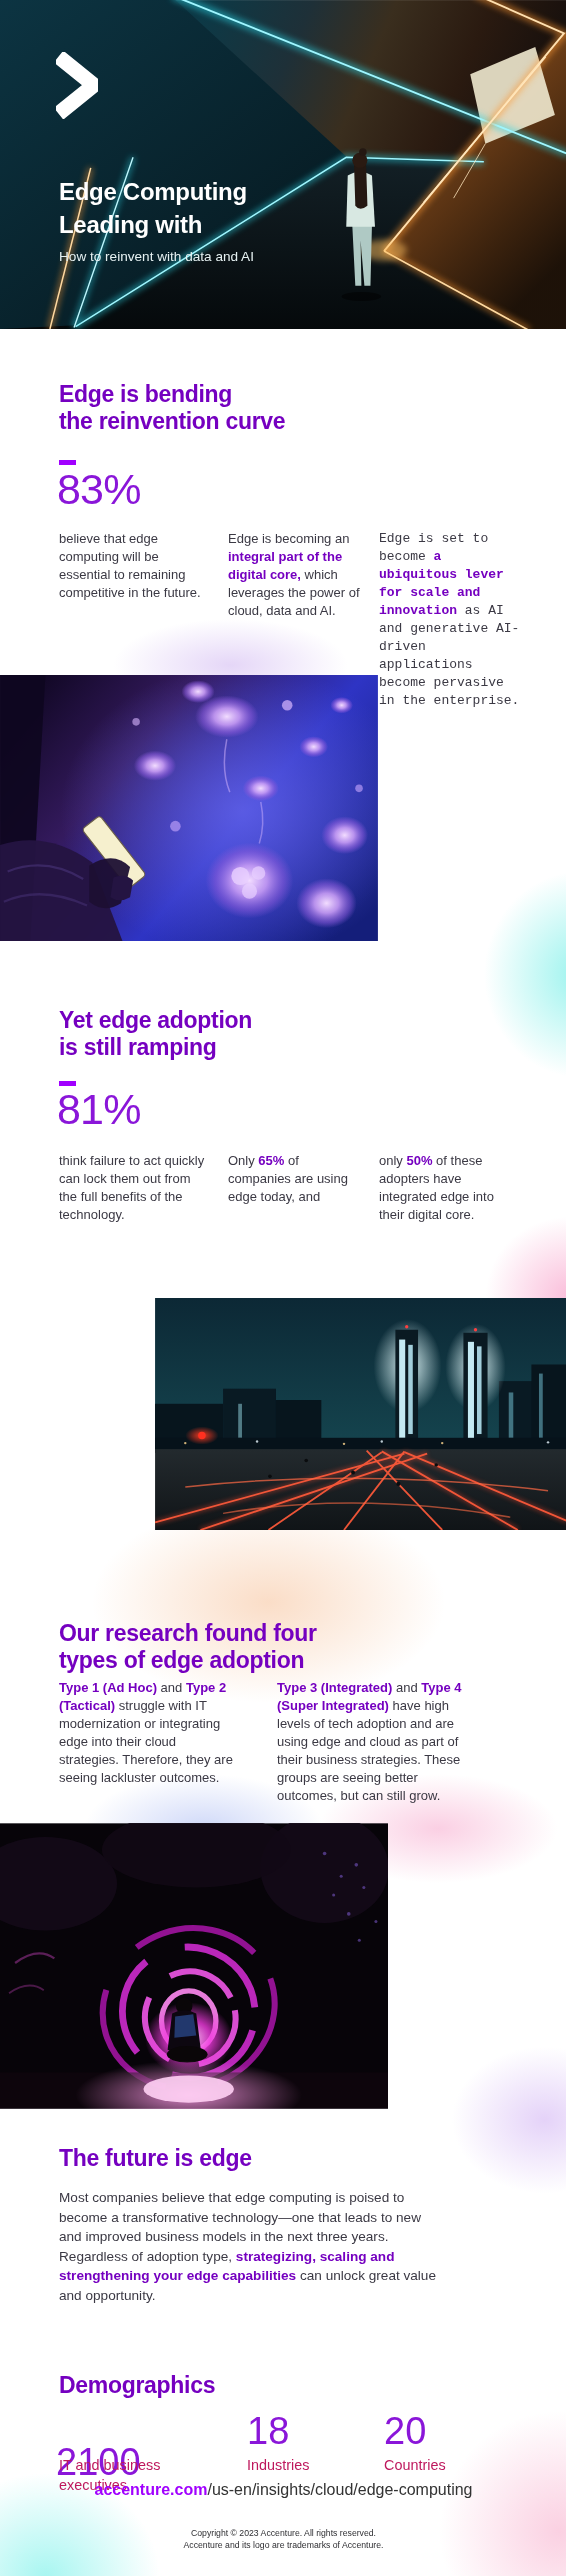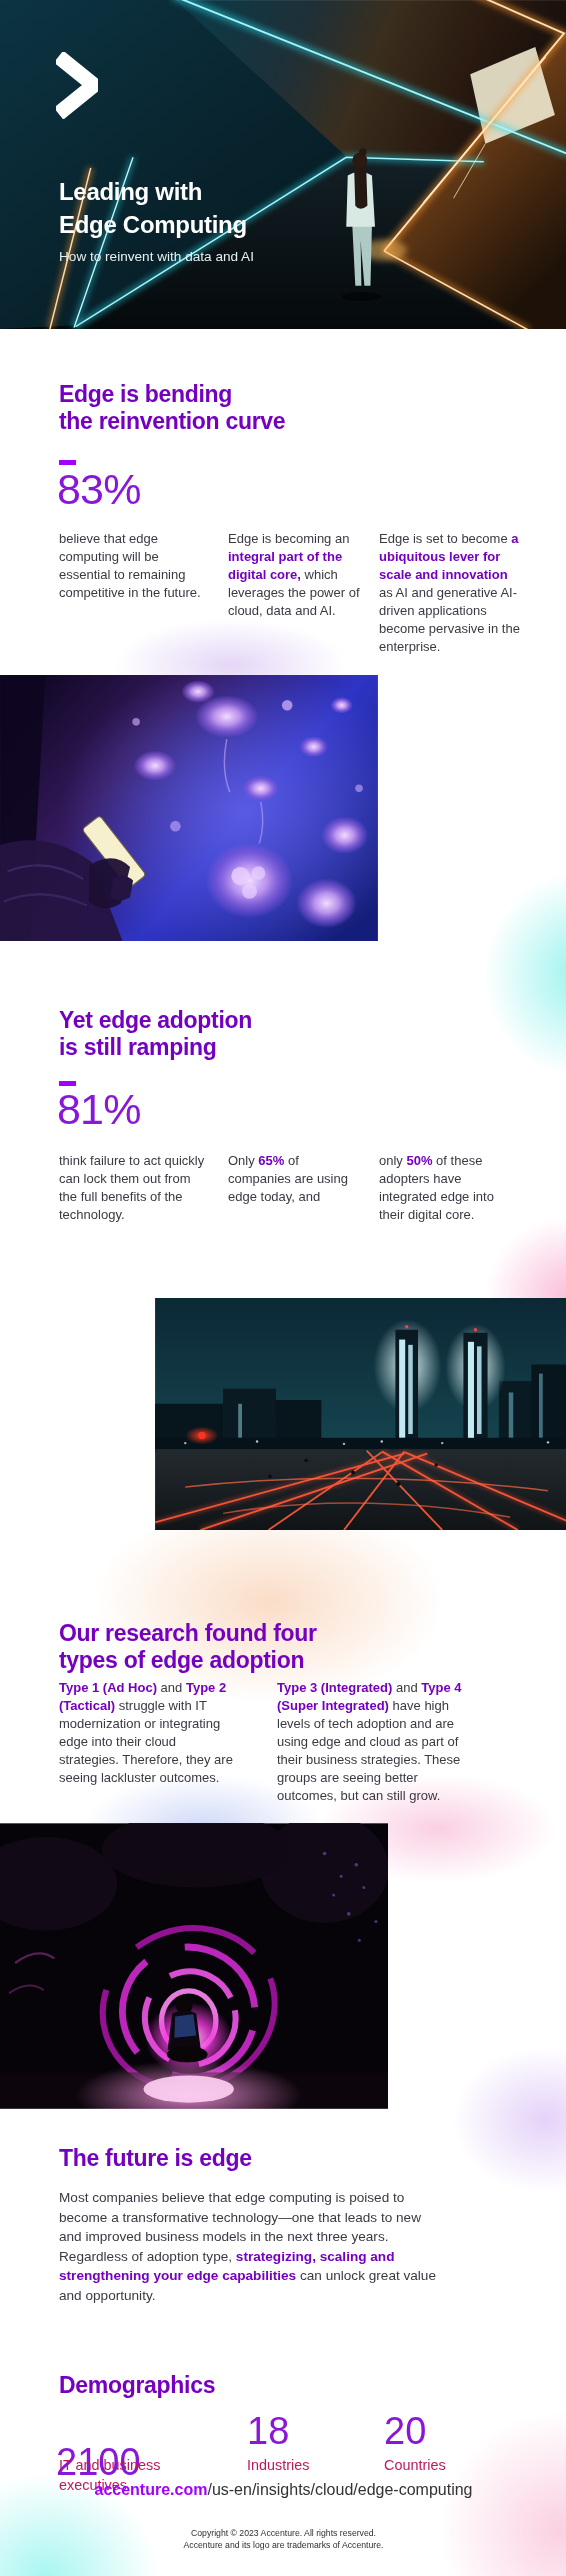--- a/index.html
+++ b/index.html
@@ -92,36 +92,36 @@
     <path d="M466,298 L470,378 L478,378 L477,318 L482,378 L490,378 L492,298 Z" fill="#AFC9C4"></path>
     <path d="M460,232 Q476,222 492,232 L496,300 L458,300 Z" fill="#D8E8E2"></path>
     <path d="M468,208 Q476,200 484,208 L486,272 Q476,280 470,272 Z" fill="#241812"></path>
     <circle cx="476" cy="212" r="10" fill="#2A1A12"></circle>
     <circle cx="480" cy="201" r="5" fill="#241812"></circle>
   </svg>
   <svg class="abs" style="left:56px;top:52px;z-index:3;" width="42" height="67" viewBox="0 0 55 89">
     <polyline points="3,6 50,44 3,82" fill="none" stroke="#ffffff" stroke-width="20"></polyline>
   </svg>
   <div class="hero-title">
+    <div>Edge Computing</div>
     <div>Leading with</div>
-    <div>Edge Computing</div>
   </div>
   <div class="hero-sub">How to reinvent with data and AI</div>
 
   <div class="content sec-head" style="left:59px;top:368px;">
     <div>Edge is bending</div>
     <div>the reinvention curve</div>
   </div>
   <div class="content dash" style="left:59px;top:460px;"></div>
   <div class="content stat" style="left:57px;top:467px;">83%</div>
   <div class="col content" style="left:59px;top:530px;width:145px;">believe that edge computing will be essential to remaining competitive in the future.</div>
   <div class="col content" style="left:228px;top:530px;width:138px;">
     <span>Edge is becoming an </span><span class="pb">integral part of the digital core,</span><span> which leverages the power of cloud, data and AI.</span>
   </div>
-  <div class="col content" style="left:379px;top:530px;width:142px;">
+  <div class="col content" style="left:379px;top:530px;width:142px;font-family:Liberation Mono, monospace;">
     <span>Edge is set to become </span><span class="pb">a ubiquitous lever for scale and innovation</span><span> as AI and generative AI-driven applications become pervasive in the enterprise.</span>
   </div>
 
   <svg class="photo" style="left:0;top:675px;" width="378" height="266" viewBox="0 0 500 352">
     <defs>
       <linearGradient id="jbg" x1="0" y1="0.2" x2="1" y2="0.8">
         <stop offset="0" stop-color="#120826"></stop>
           <stop offset="0.3" stop-color="#341A5E"></stop>
         <stop offset="0.62" stop-color="#2E34C4"></stop>
           <stop offset="1" stop-color="#141E7A"></stop>

